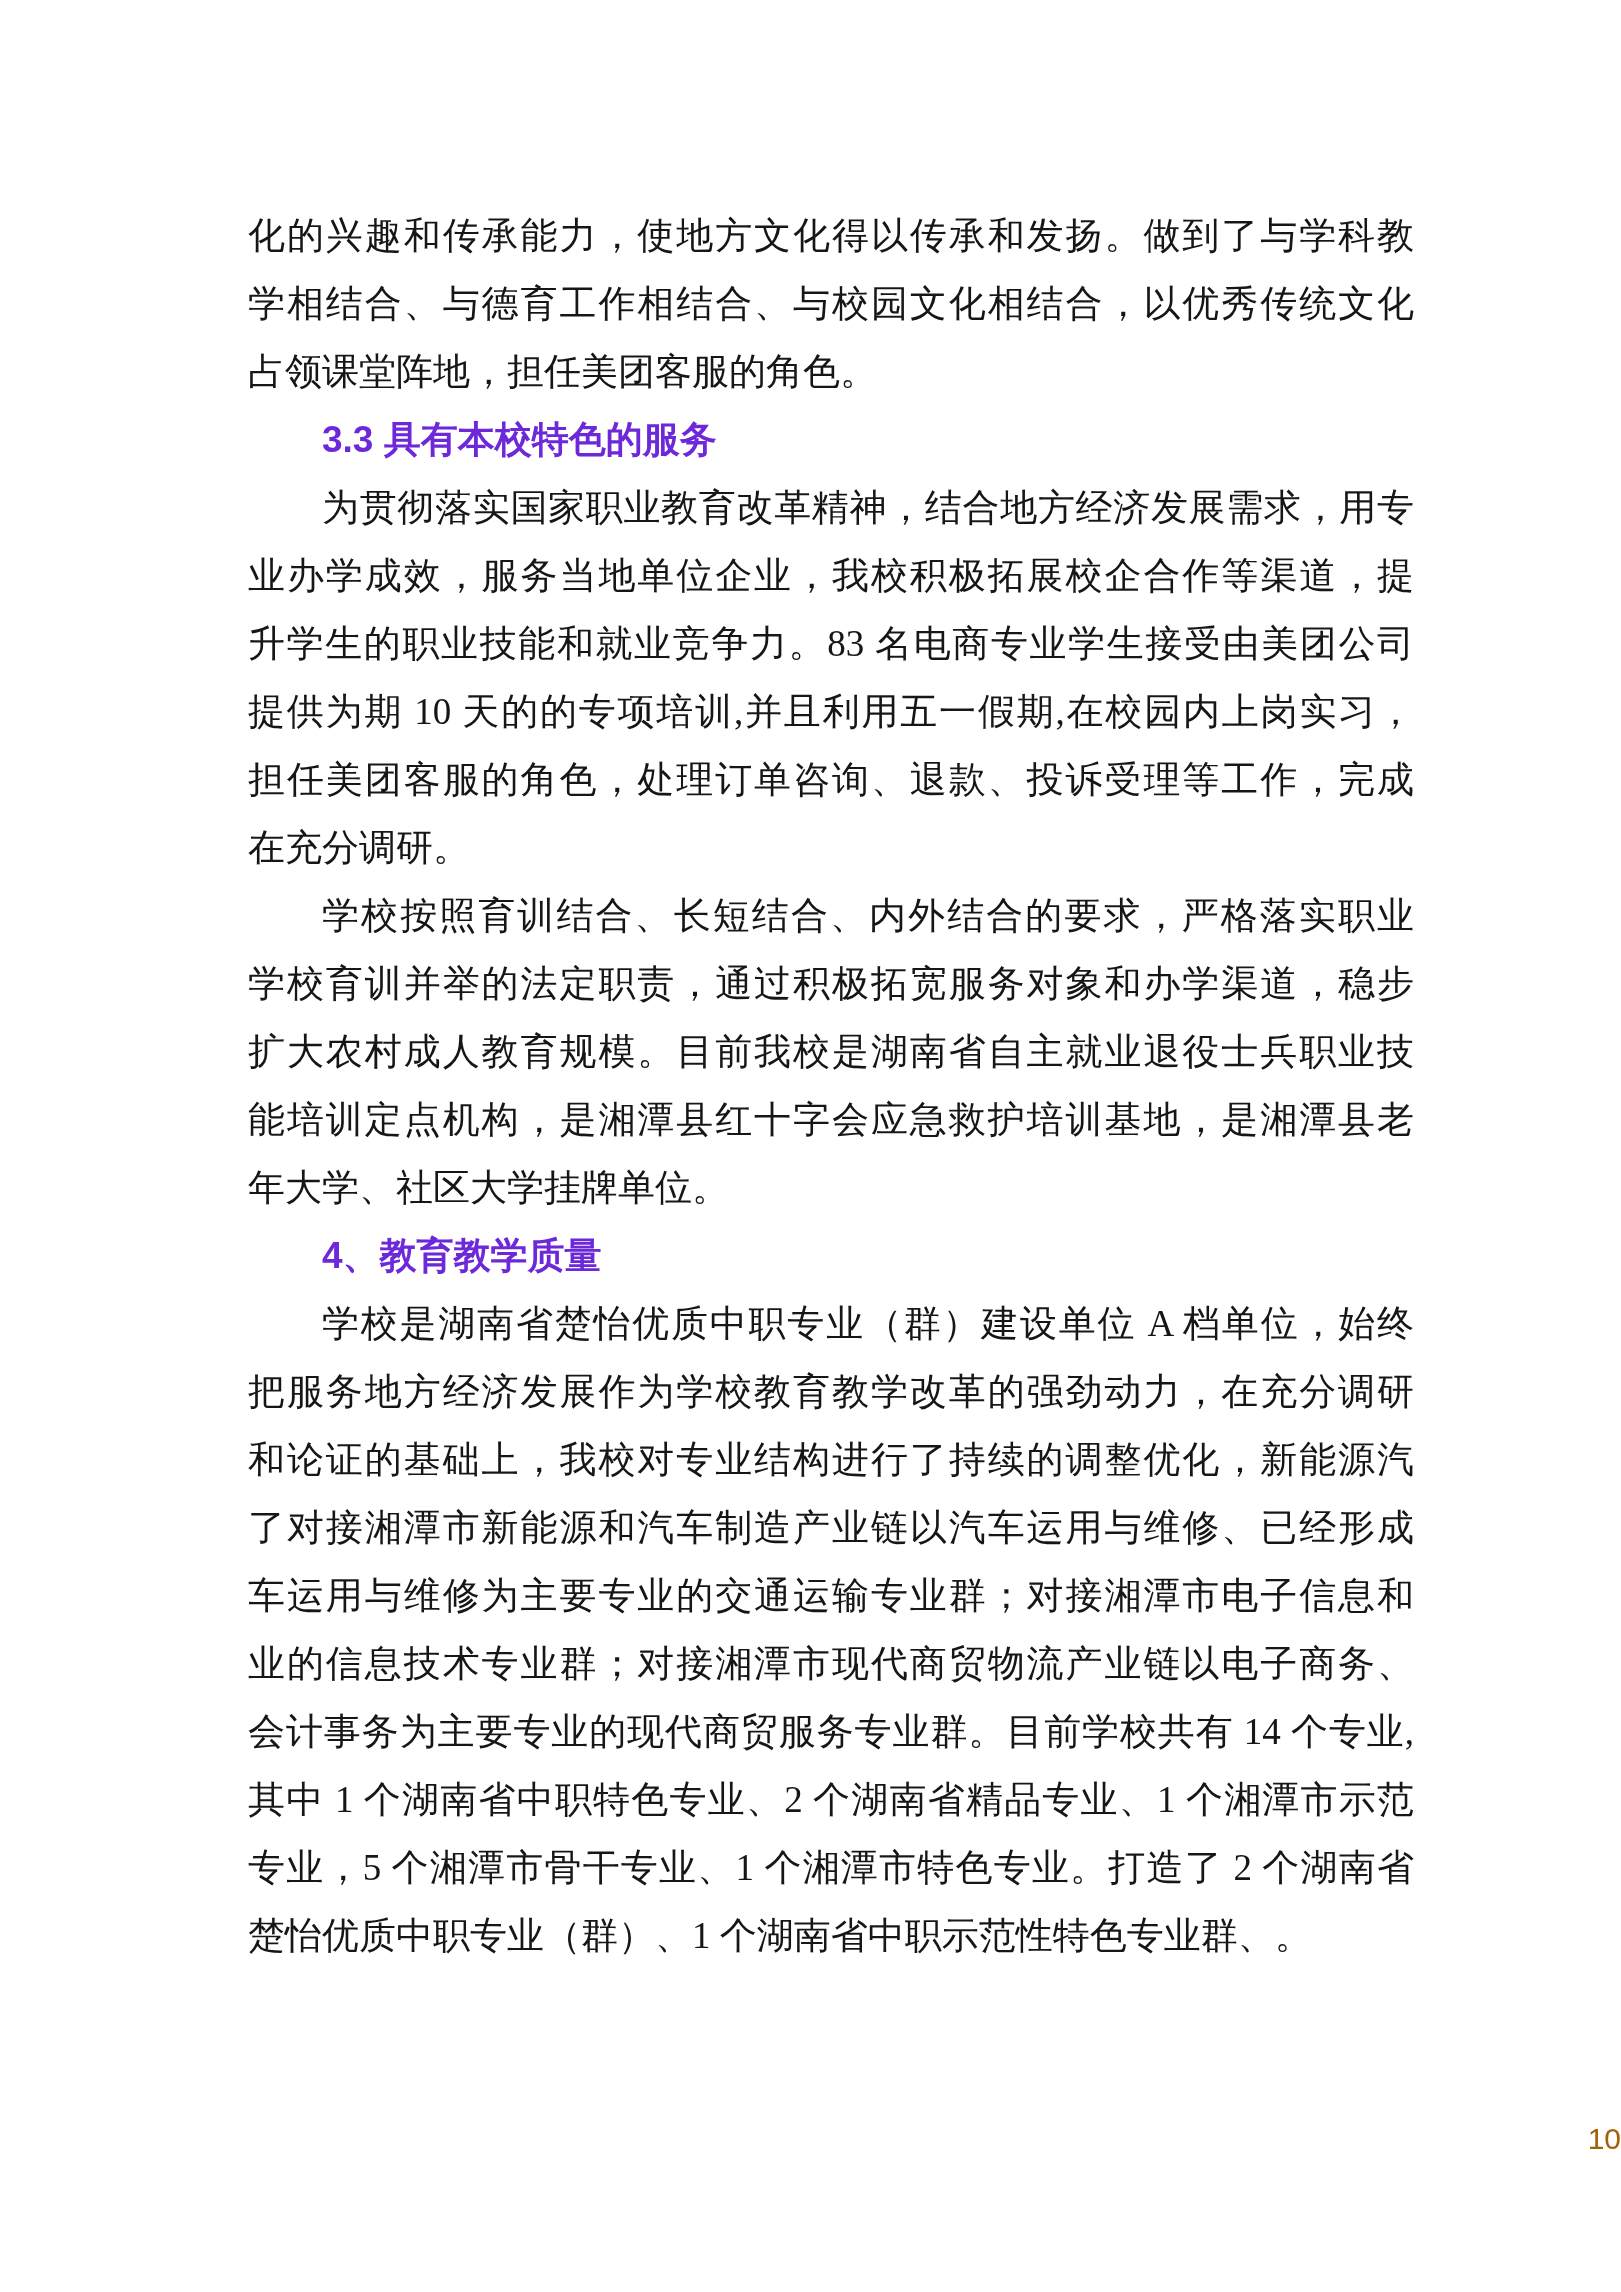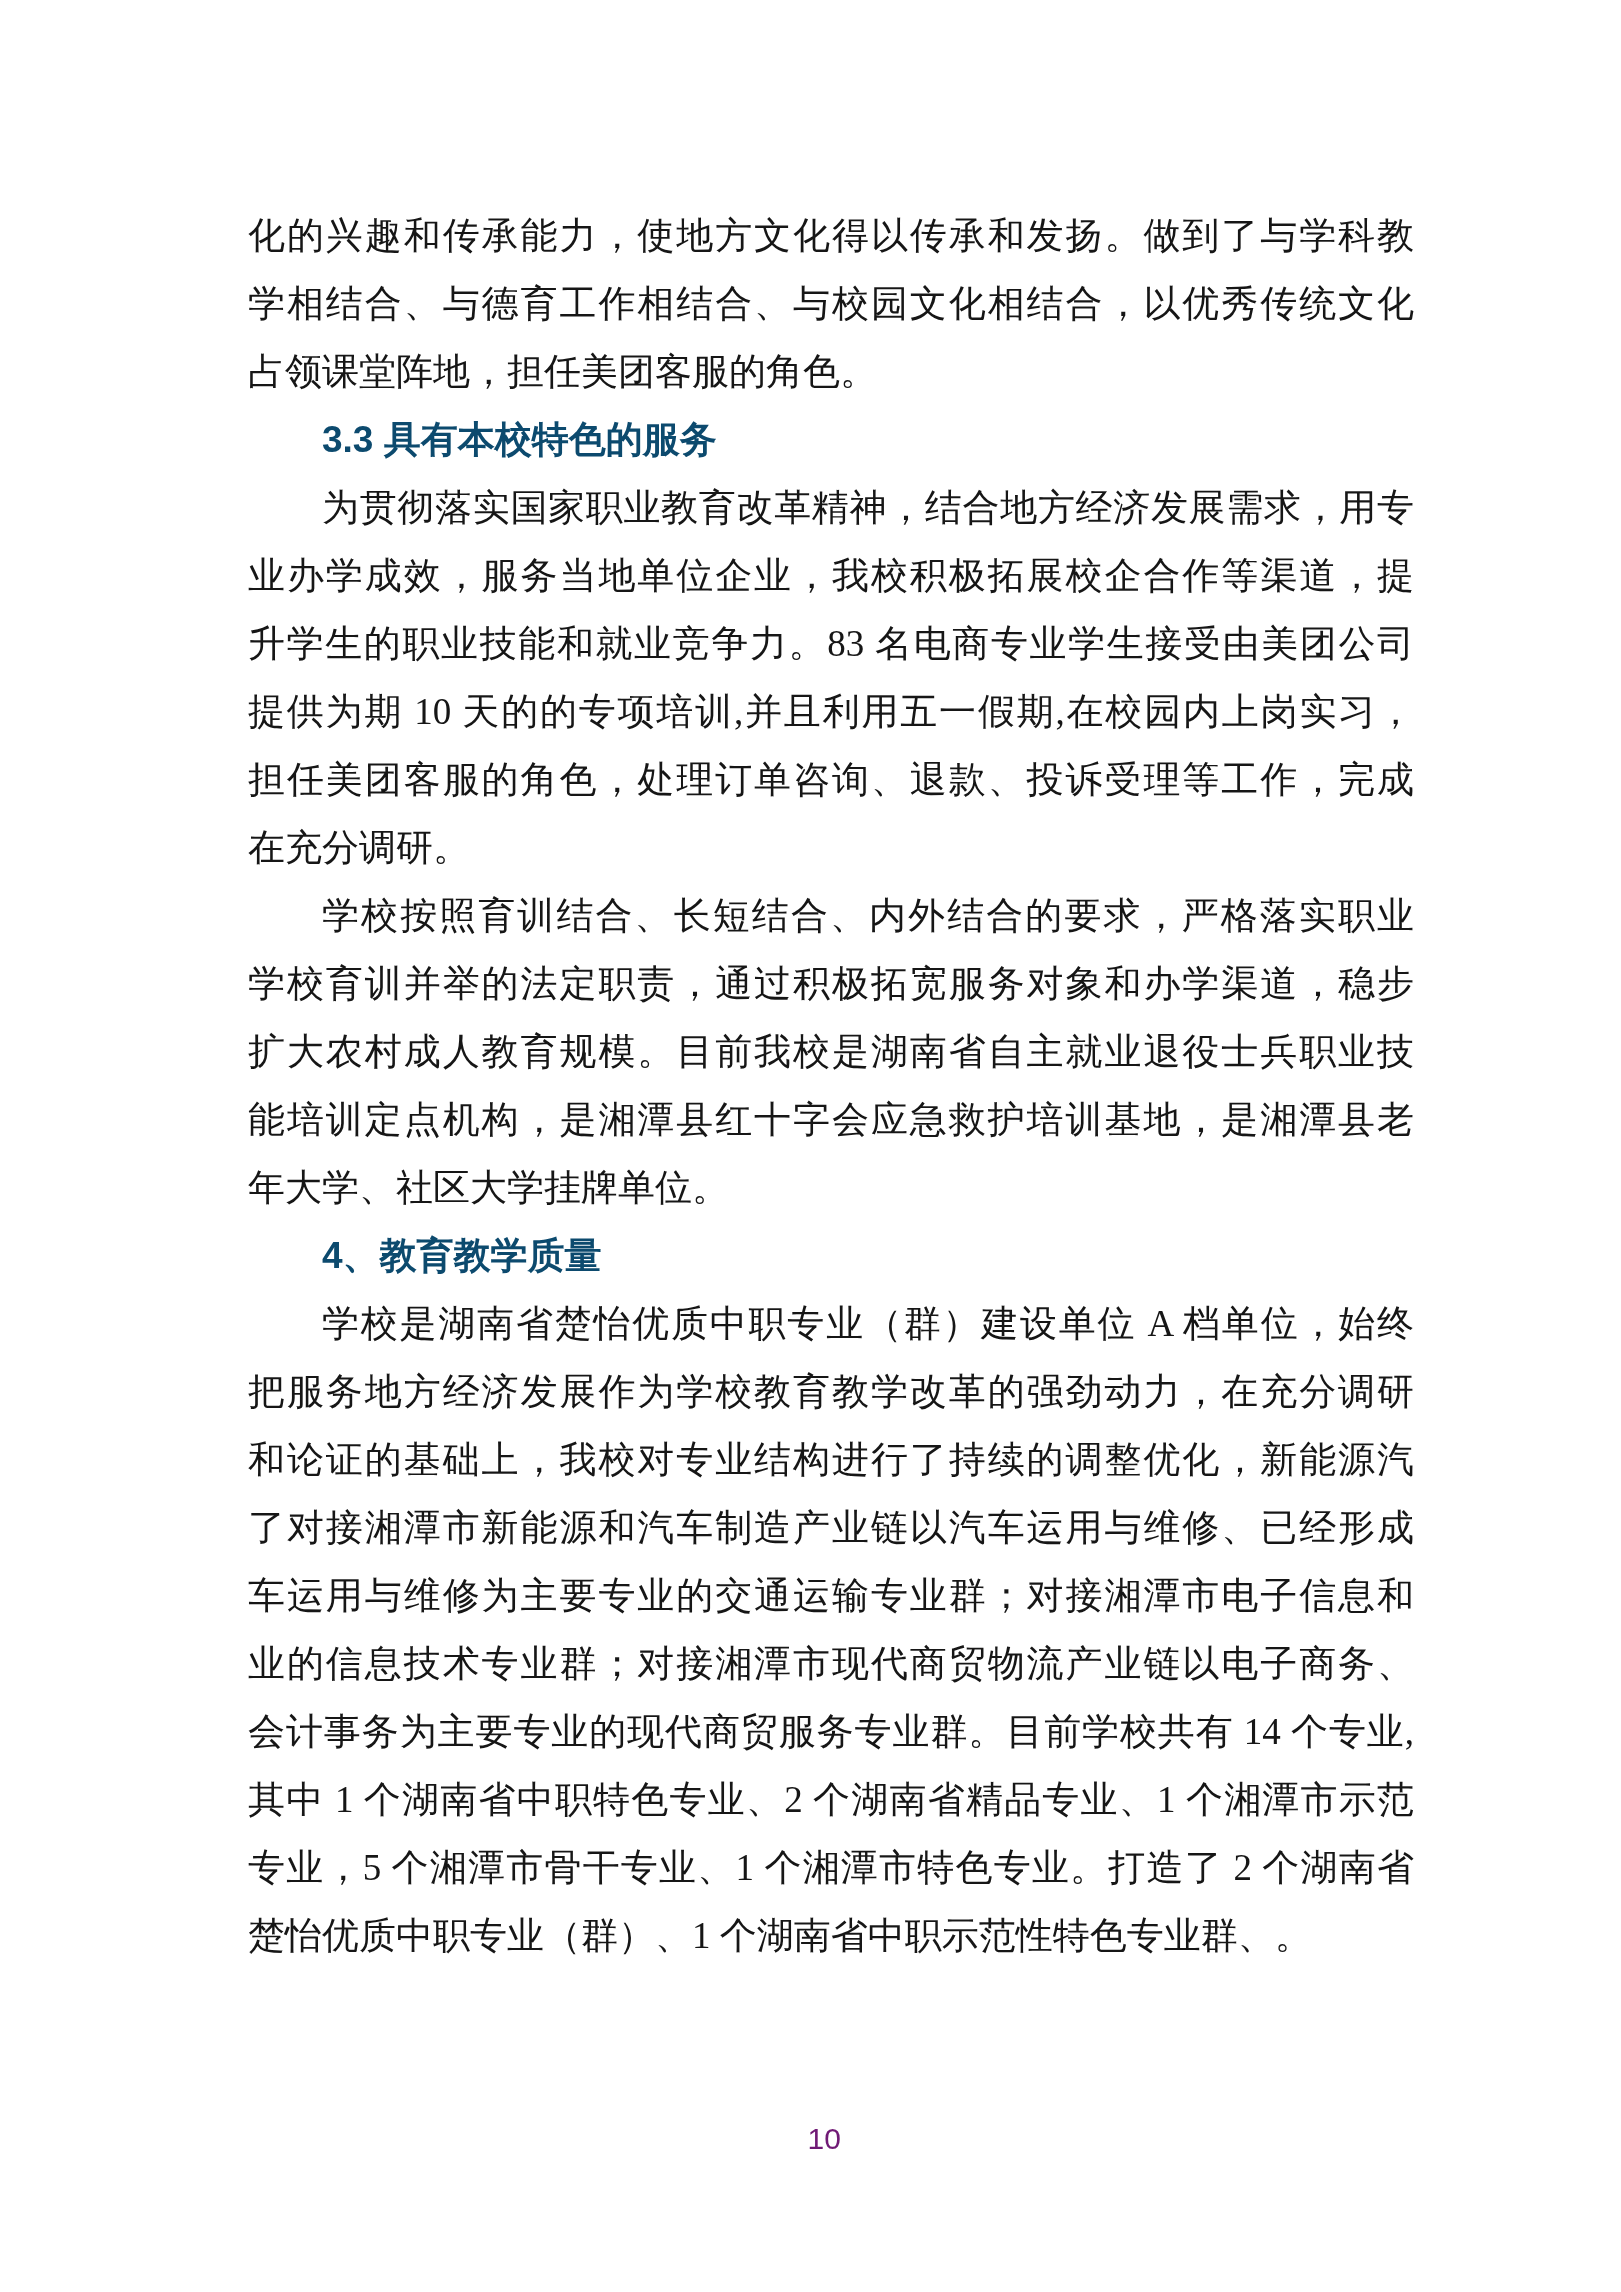--- a/index.html
+++ b/index.html
@@ -36,33 +36,33 @@
   }
   .ln.first {
     text-indent: 74px;
   }
   .ln.h {
     font-family: "Liberation Sans", "DejaVu Sans", sans-serif;
     font-weight: 700;
     text-align: left;
     text-align-last: auto;
     text-indent: 74px;
-    color: #0c4a6e;
+    color: #6d28d9;
   }
   .page-number {
     position: absolute;
     top: 2123px;
     left: 0;
     width: 100%;
-    text-align: center;
+    text-align: right;
     text-indent: 27.4px;
     font-family: "Liberation Sans", "DejaVu Sans", sans-serif;
     font-size: 30px;
     line-height: 31px;
-    color: #701a75;
+    color: #a16207;
   }
 </style>
 </head>
 <body>
 
 <div class="page">
   <div class="text-block">
     <div class="ln">化的兴趣和传承能力，使地方文化得以传承和发扬。做到了与学科教</div>
     <div class="ln">学相结合、与德育工作相结合、与校园文化相结合，以优秀传统文化</div>
     <div class="ln end">占领课堂阵地，担任美团客服的角色。</div>

